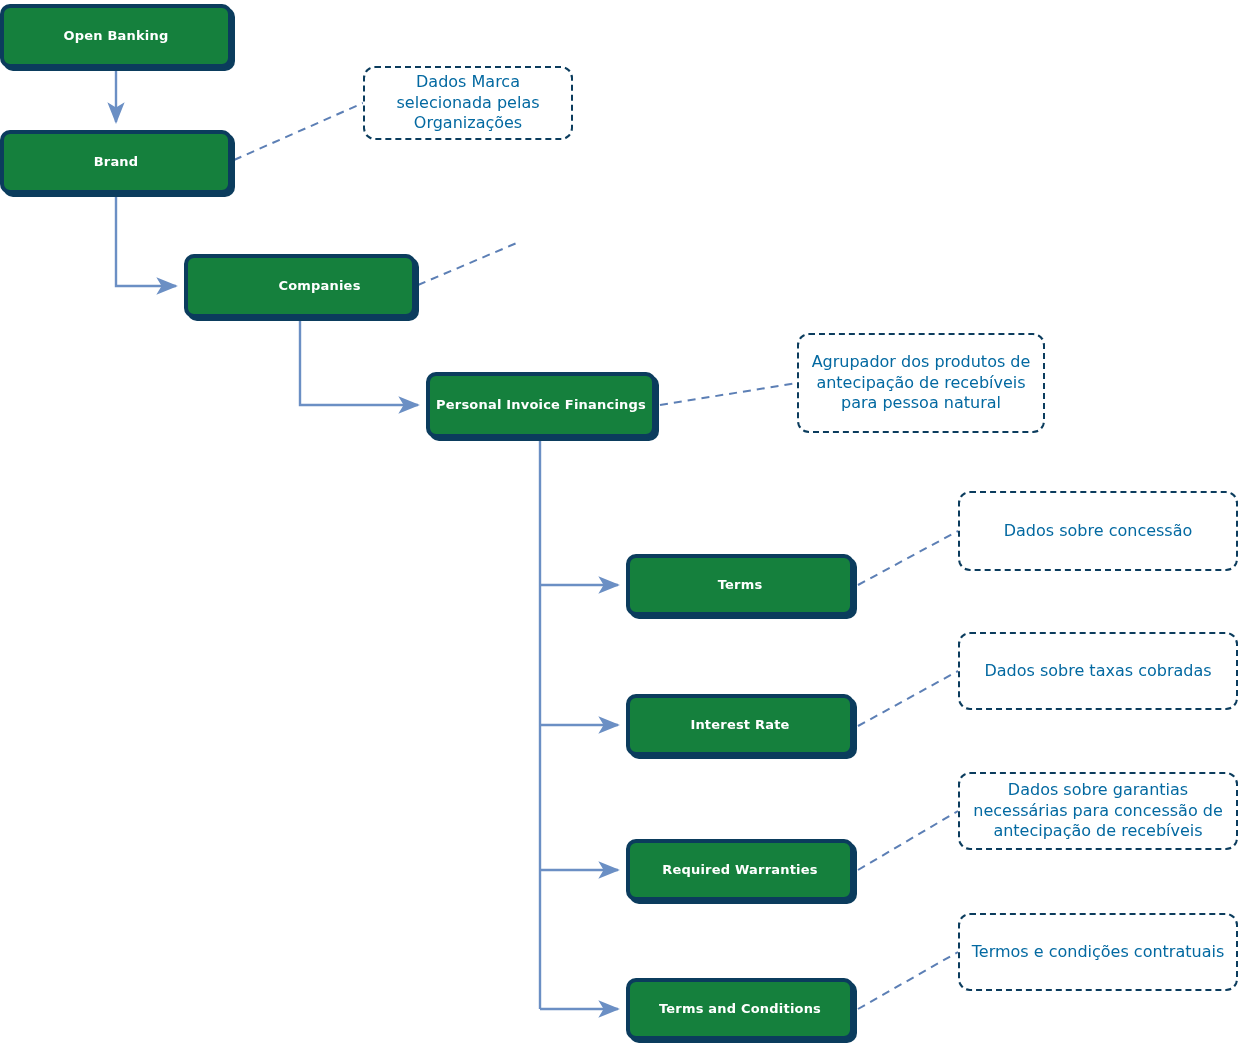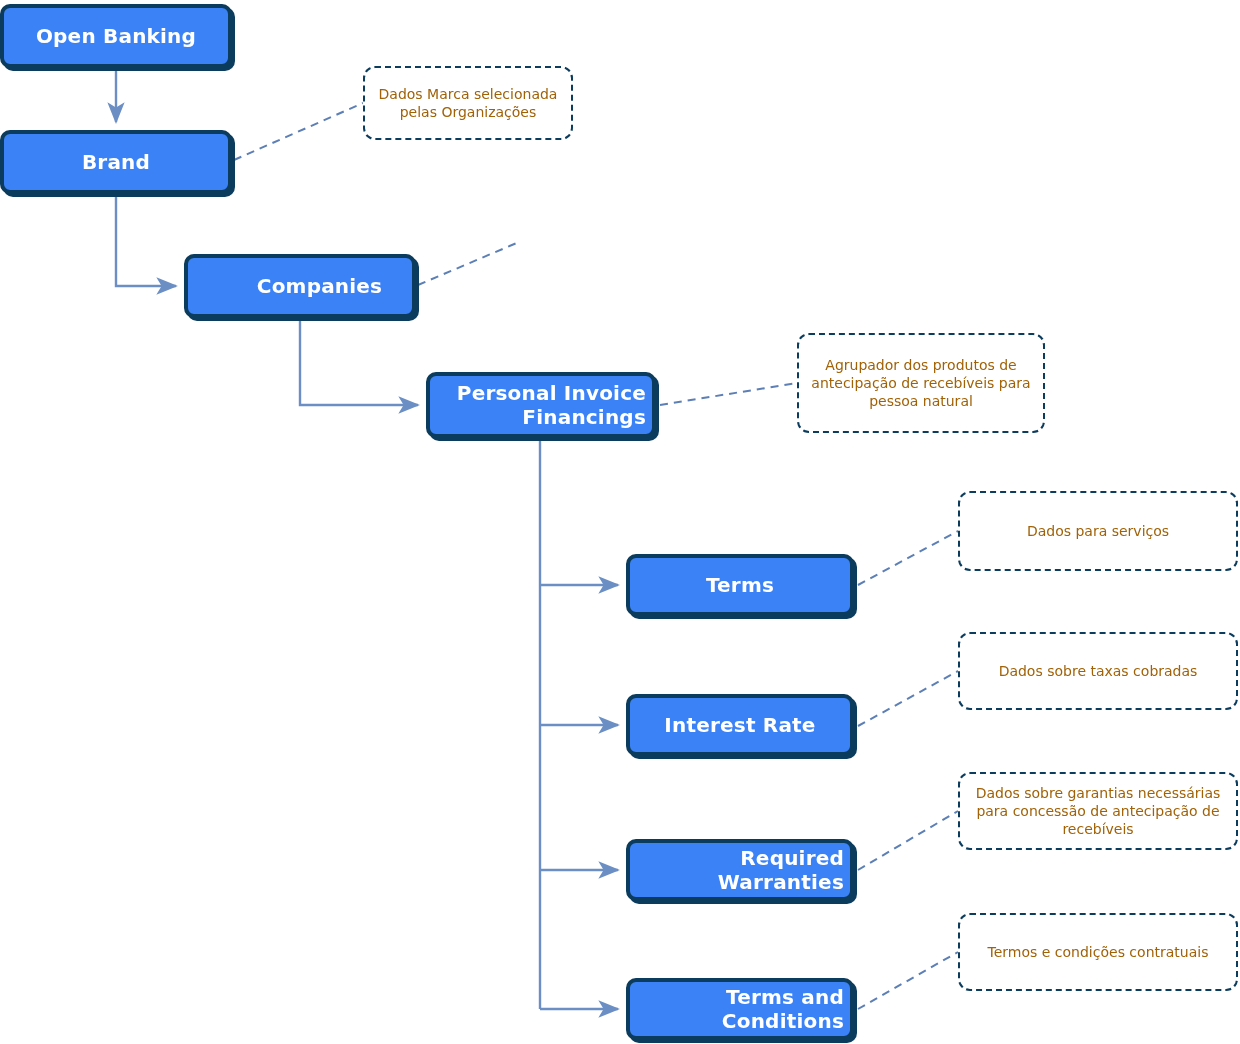--- a/index.html
+++ b/index.html
@@ -19,48 +19,48 @@
     position: absolute;
     left: 0;
     top: 0;
     width: 1240px;
     height: 1044px;
     pointer-events: none;
   }
   .node {
     position: absolute;
     box-sizing: border-box;
-    background: #3b82f6;
+    background: #15803d;
     border: 4px solid #0B3C5D;
     border-radius: 10px;
     box-shadow: 3px 3px 0 0 #0B3C5D;
     color: #ffffff;
     display: flex;
     align-items: center;
     justify-content: center;
     text-align: right;
     font-weight: bold;
-    font-size: 20px;
+    font-size: 13px;
     line-height: 1.22;
     letter-spacing: 0.2px;
     padding: 2px 6px;
     z-index: 3;
   }
   .note {
     position: absolute;
     box-sizing: border-box;
     background: #ffffff;
     border: 2px dashed #0B3C5D;
     border-radius: 12px;
-    color: #a16207;
+    color: #0369a1;
     display: flex;
     align-items: center;
     justify-content: center;
     text-align: center;
-    font-size: 14px;
+    font-size: 16px;
     line-height: 1.30;
     padding: 4px 8px;
     z-index: 2;
   }
 </style>
 </head>
 <body>
 
 <div id="canvas">
 
@@ -128,21 +128,21 @@
   <div class="note" style="left:363px; top:66px; width:210px; height:74px;">
     <span>Dados Marca selecionada pelas Organizações</span>
   </div>
 
 
   <div class="note" style="left:797px; top:333px; width:248px; height:100px;">
     <span>Agrupador dos produtos de antecipação de recebíveis para pessoa natural</span>
   </div>
 
   <div class="note" style="left:958px; top:491px; width:280px; height:80px;">
-    <span>Dados para serviços</span>
+    <span>Dados sobre concessão</span>
   </div>
 
   <div class="note" style="left:958px; top:772px; width:280px; height:78px;">
     <span>Dados sobre garantias necessárias para concessão de antecipação de recebíveis</span>
   </div>
 
   <div class="note" style="left:958px; top:632px; width:280px; height:78px;">
     <span>Dados sobre taxas cobradas</span>
   </div>
 

